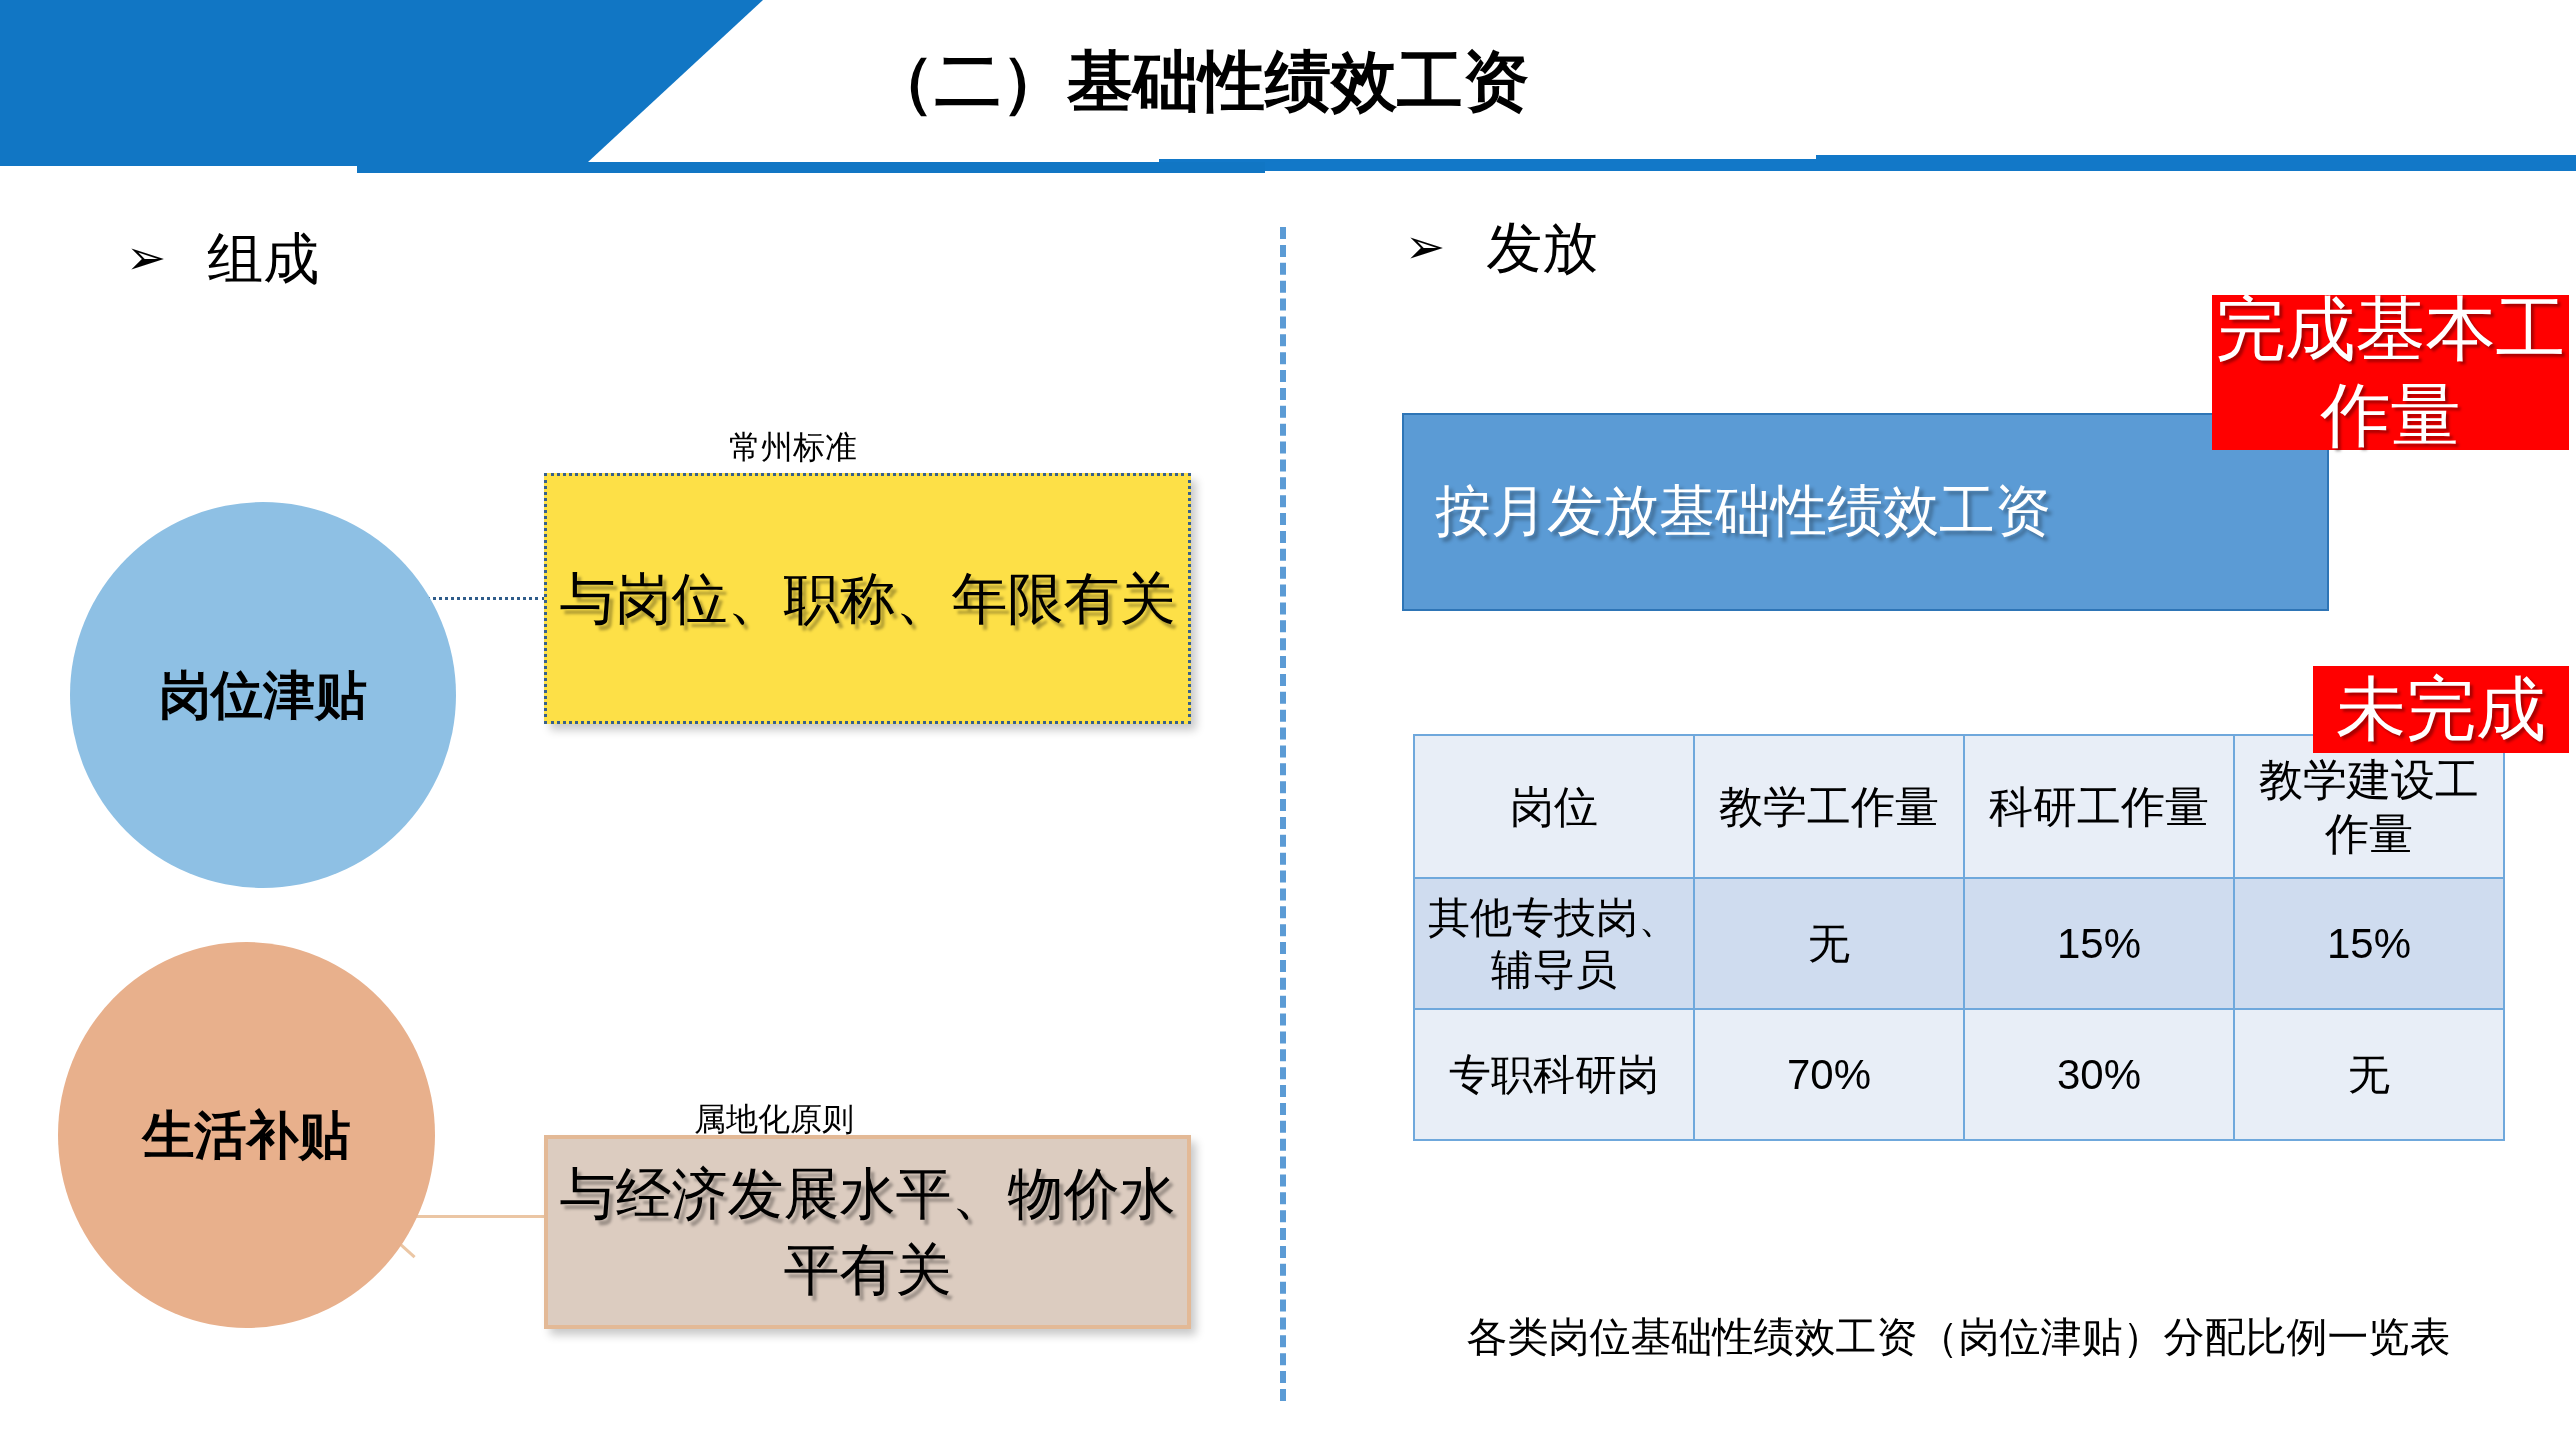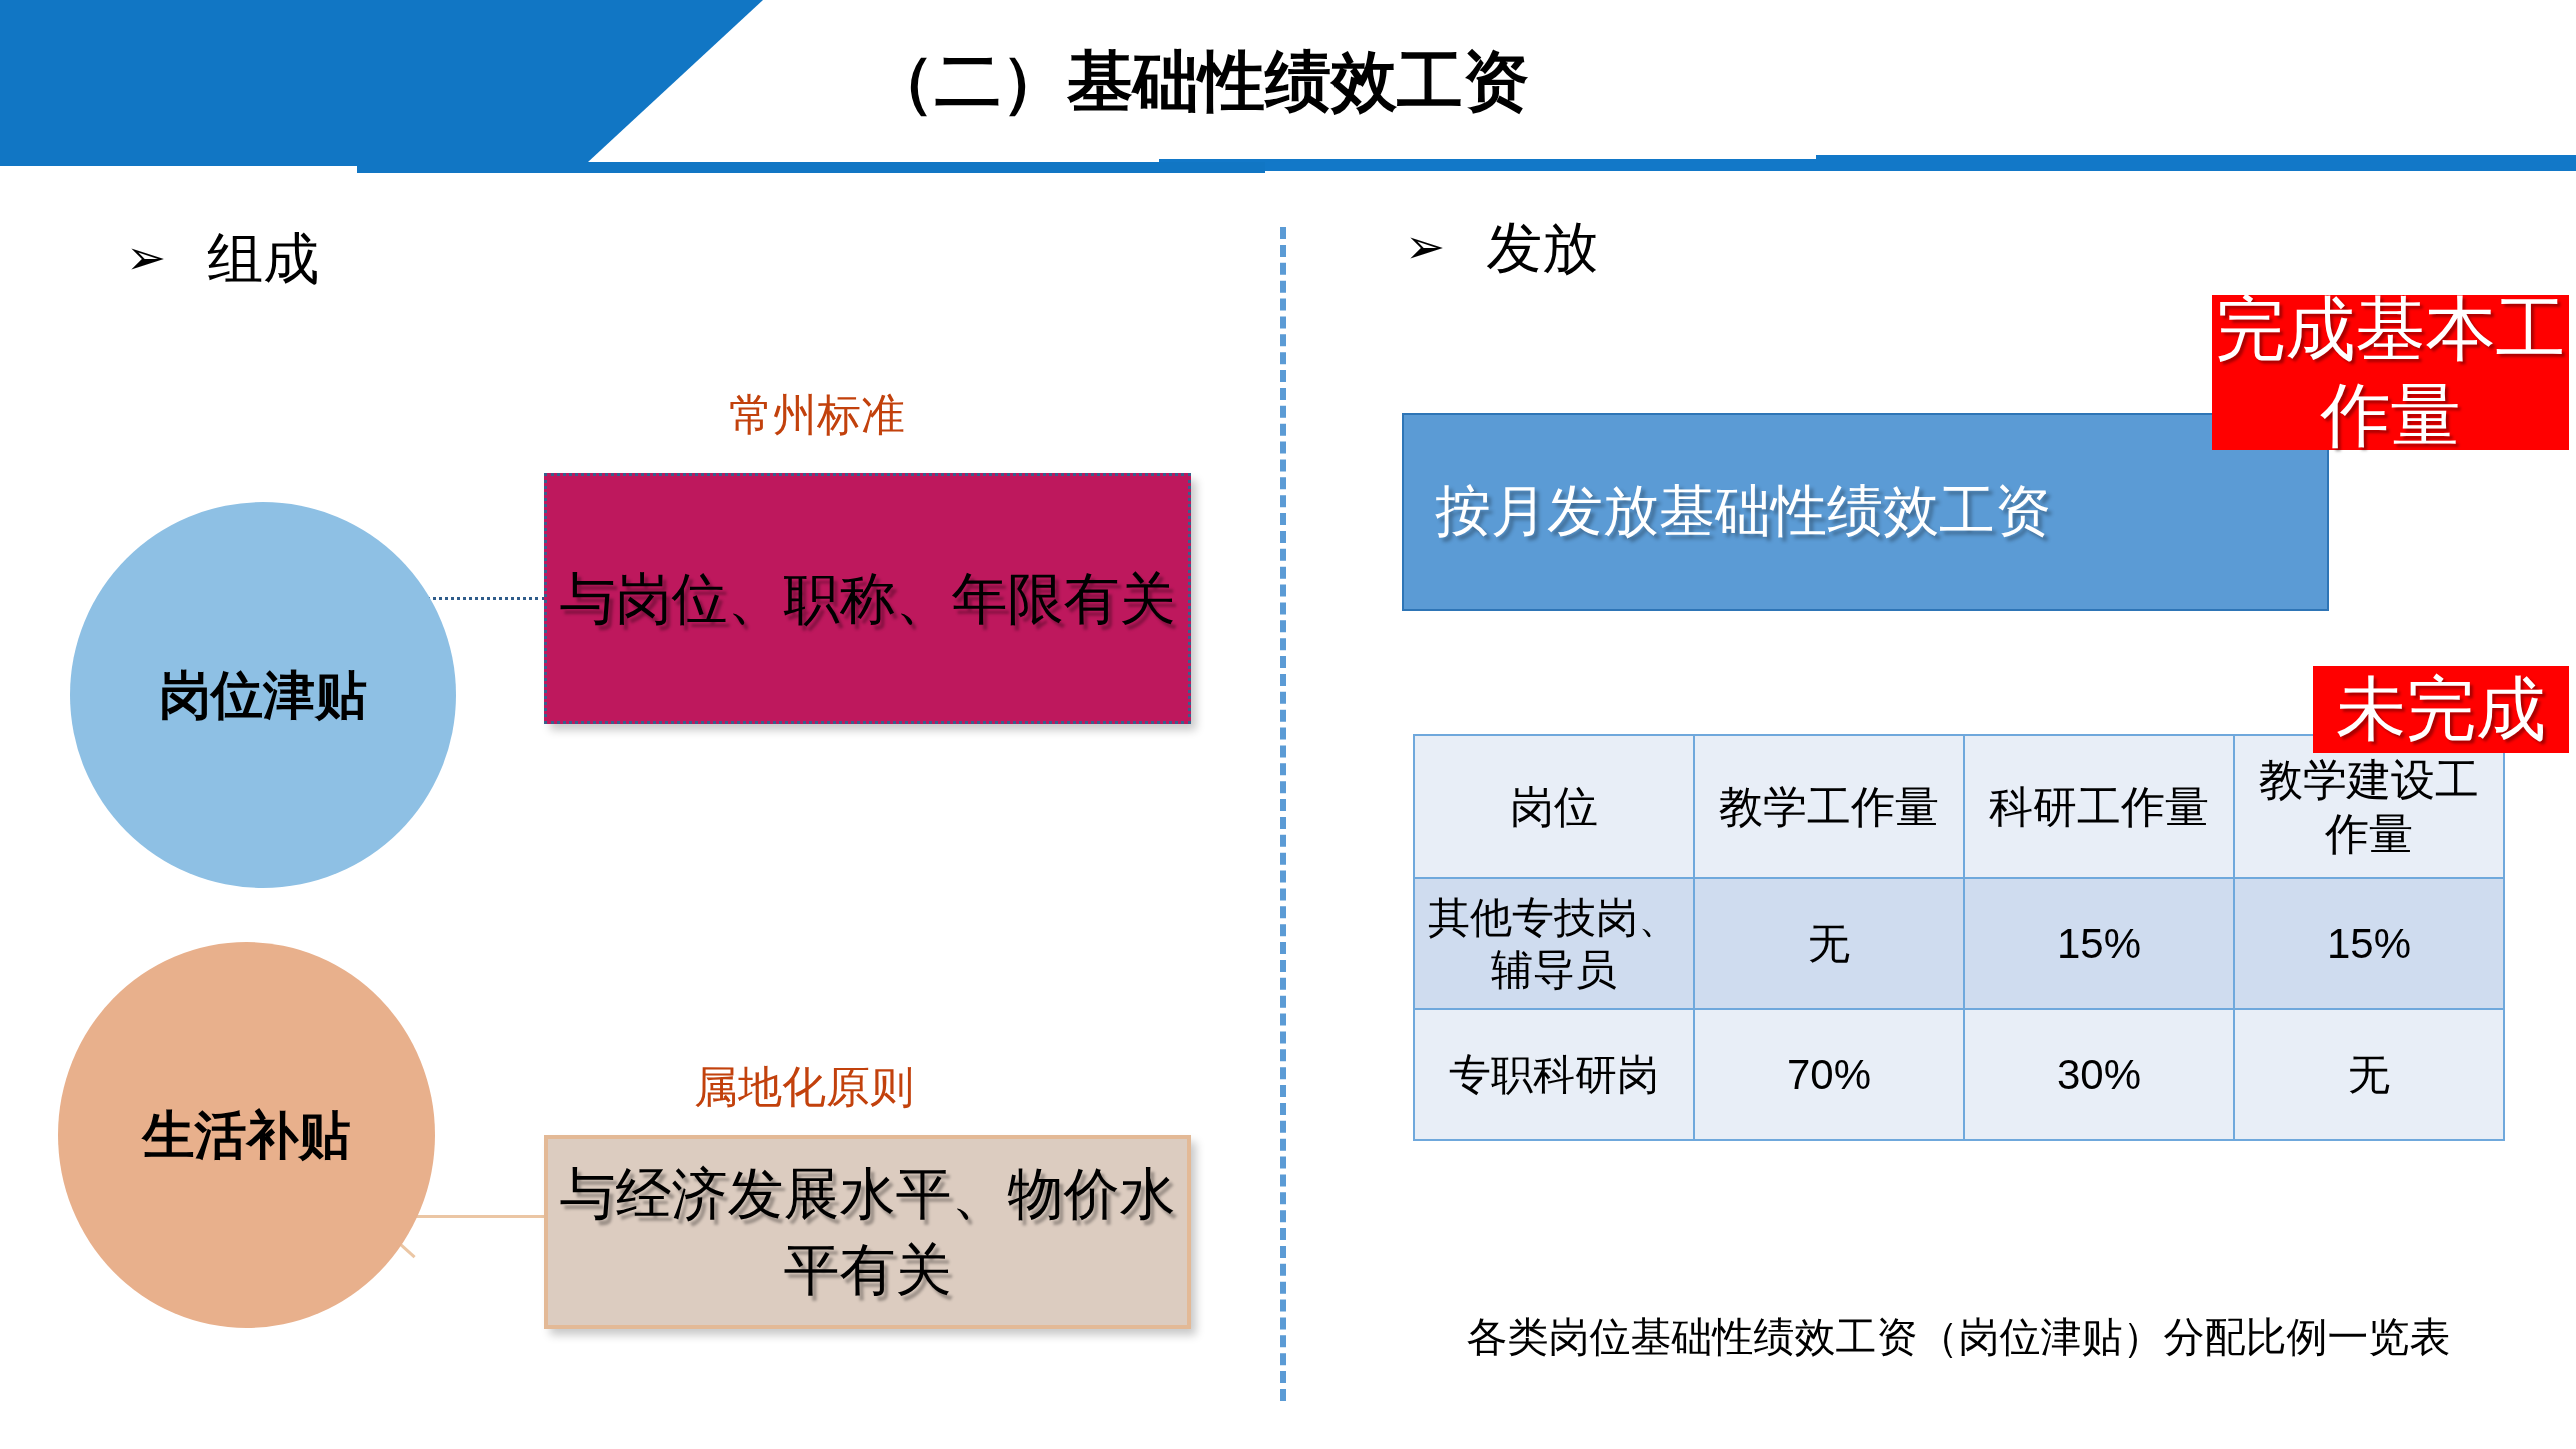--- a/index.html
+++ b/index.html
@@ -139,23 +139,24 @@
     top: 942px;
     width: 377px;
     height: 386px;
     background: #E8B08C;
     padding: 0 87px;
     box-sizing: border-box;
   }
 
   .caption {
     position: absolute;
-    font-size: 44px;
-    color: #c2410c;
+    font-size: 32px;
+    color: #000000;
     white-space: nowrap;
+    margin-top: 40px;
   }
   #cap-changzhou { left: 729px; top: 386px; }
   #cap-shudi { left: 694px; top: 1058px; }
 
   .fact-box {
     position: absolute;
     box-sizing: border-box;
     display: flex;
     align-items: center;
     justify-content: center;
@@ -163,21 +164,21 @@
     font-size: 56px;
     color: #000000;
     line-height: 1.35;
     text-shadow: 3.9px 4.8px 2.9px rgba(0,0,0,0.30);
   }
   #box-post {
     left: 544px;
     top: 473px;
     width: 647px;
     height: 251px;
-    background: #be185d;
+    background: #fde047;
     border: 3.9px dotted #37608C;
     box-shadow: 5.8px 6.8px 8.7px rgba(0,0,0,0.22);
   }
   #box-life {
     left: 544px;
     top: 1135px;
     width: 647px;
     height: 194px;
     background: #DCCCC0;
     border: 4.8px solid #E3B996;

